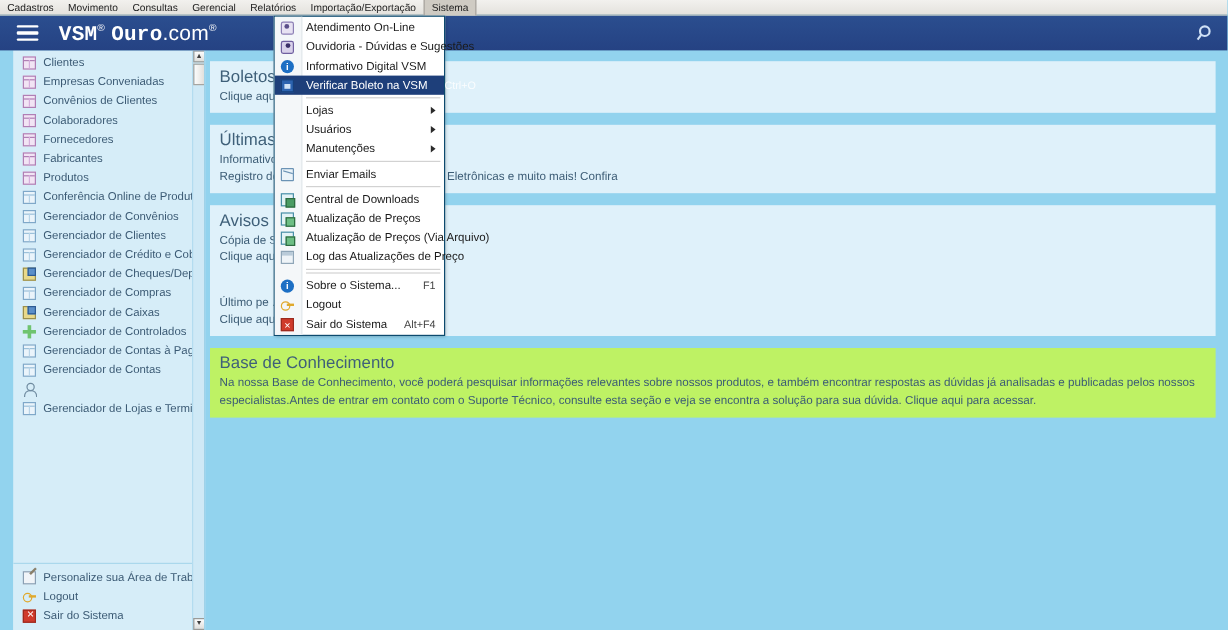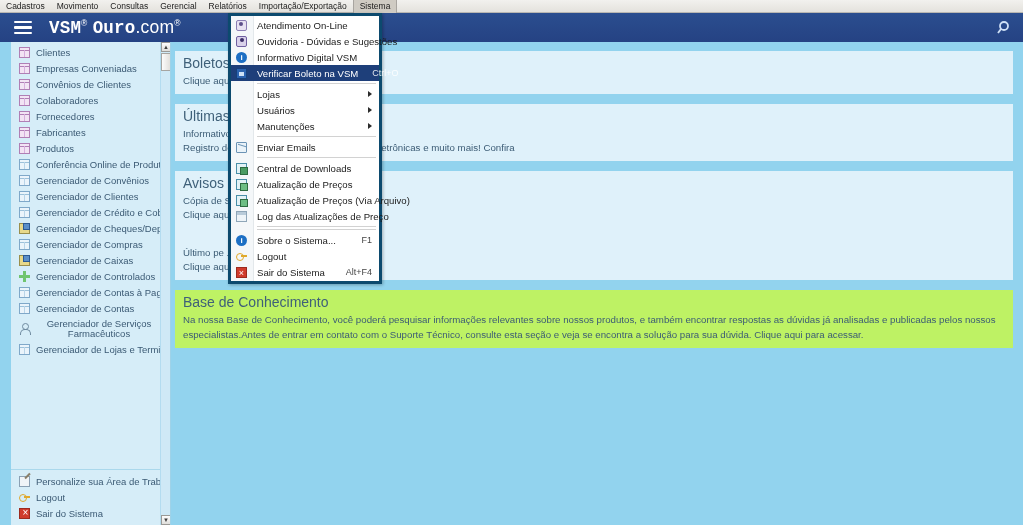--- a/index.html
+++ b/index.html
@@ -138,23 +138,23 @@
   .panel .row {
     font-size: 9.7px; color: #3c5c75; line-height: 14px; white-space: nowrap;
     overflow: hidden;
   }
   .panel.kb { background: #bef264; }
   .panel.kb .body p { font-size: 9.7px; color: #3c5c75; line-height: 14.5px; }
   .spacer-lg { height: 24px; }
 
   
   .dropdown {
-    position: absolute; left: 228px; top: 13px; width: 154px;
+    position: absolute; left: 228px; top: 13px; width: 143px;
     background: #ffffff;
-    border: 3px solid #0c4a6e;
+    border: 1px solid #0c4a6e;
     box-shadow: 1px 1px 3px rgba(0,0,0,.28);
     padding: 1px 0 1px 0;
     z-index: 60;
     font-size: 9.6px; color: #1b1b1b;
   }
   .dropdown:before {
     content:""; position:absolute; left:0; top:0; bottom:0; width:22px;
     background:#f4f7f9; border-right:1px solid #e3e8eb;
   }
   .dd-item {
@@ -296,21 +296,20 @@
         <div class="side-item">
           <span class="ico grid-blue"></span>
           <span class="lbl">Gerenciador de Contas à Pagar</span>
         </div>
         <div class="side-item">
           <span class="ico grid-blue"></span>
           <span class="lbl">Gerenciador de Contas</span>
         </div>
         <div class="side-item two">
           <span class="ico person"></span>
-          <span class="lbl">Gerenciador de Serviços Farmacêuticos</span>
         </div>
         <div class="side-item">
           <span class="ico grid-blue"></span>
           <span class="lbl">Gerenciador de Lojas e Terminais</span>
         </div>
       </div>
     <div class="side-foot" id="sidefoot">
         <div class="side-item">
           <span class="ico pencil"></span>
           <span class="lbl">Personalize sua Área de Trabalho</span>

